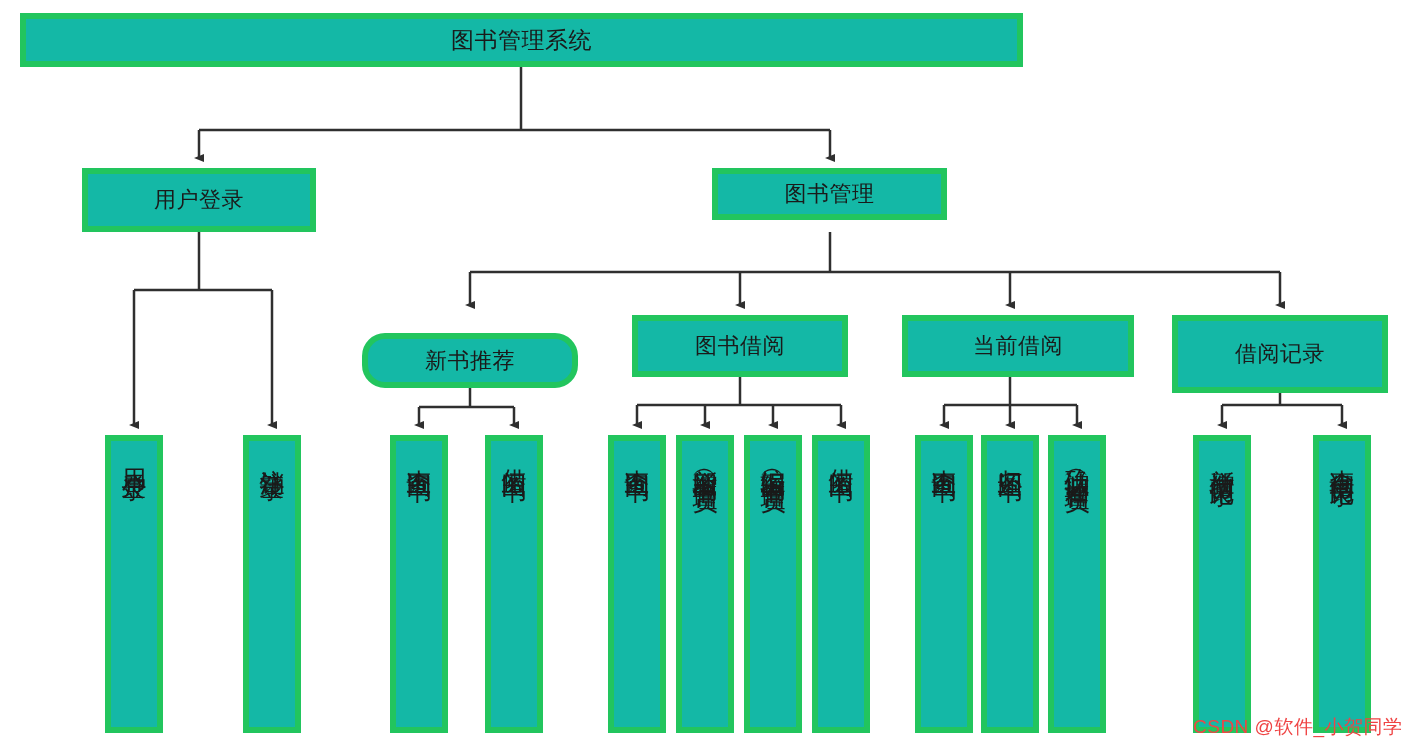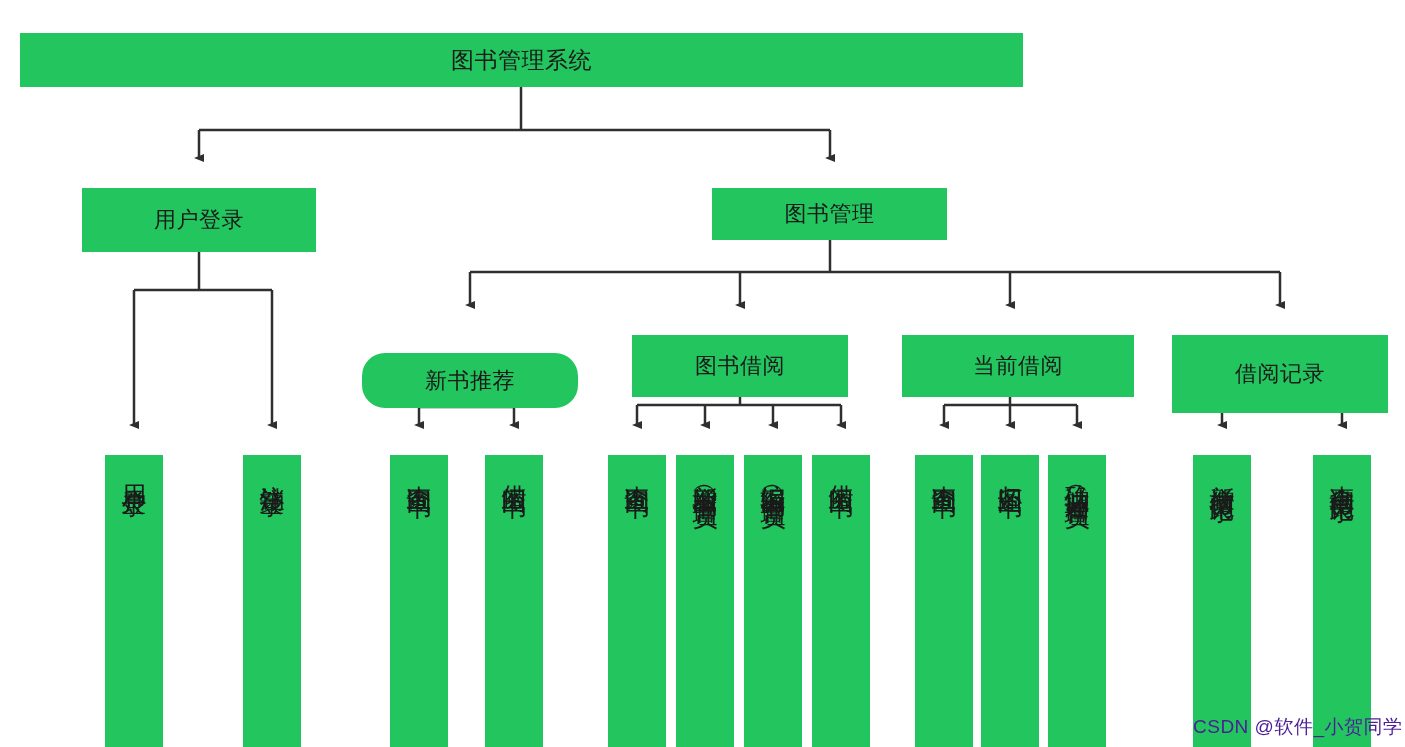--- a/index.html
+++ b/index.html
@@ -21,27 +21,26 @@
     position: absolute;
     left: 0;
     top: 0;
     width: 1405px;
     height: 747px;
     pointer-events: none;
   }
   .node {
     position: absolute;
     box-sizing: border-box;
-    border: 2px solid #22c55e;
-    background: #22c55e;
+    border: 6px solid #22c55e;
+    background: #14b8a6;
     display: flex;
     align-items: center;
     justify-content: center;
     color: #1a1a1a;
-    margin-top: 20px;
   }
   .node .label {
     display: block;
     line-height: 1.08;
     letter-spacing: 0.5px;
     white-space: nowrap;
   }
   
   .node.h .label {
     font-size: 22px;
@@ -60,21 +59,21 @@
     text-orientation: upright;
     font-size: 25px;
     line-height: 1.0;
     letter-spacing: 3px;
   }
   .watermark {
     position: absolute;
     left: 1193px;
     top: 714px;
     font-size: 19px;
-    color: #4c1d95;
+    color: #ef4444;
     white-space: nowrap;
     letter-spacing: 0.5px;
   }
 </style>
 </head>
 <body>
 
 <div id="canvas">
 
   <svg class="edges" viewBox="0 0 1405 747">

